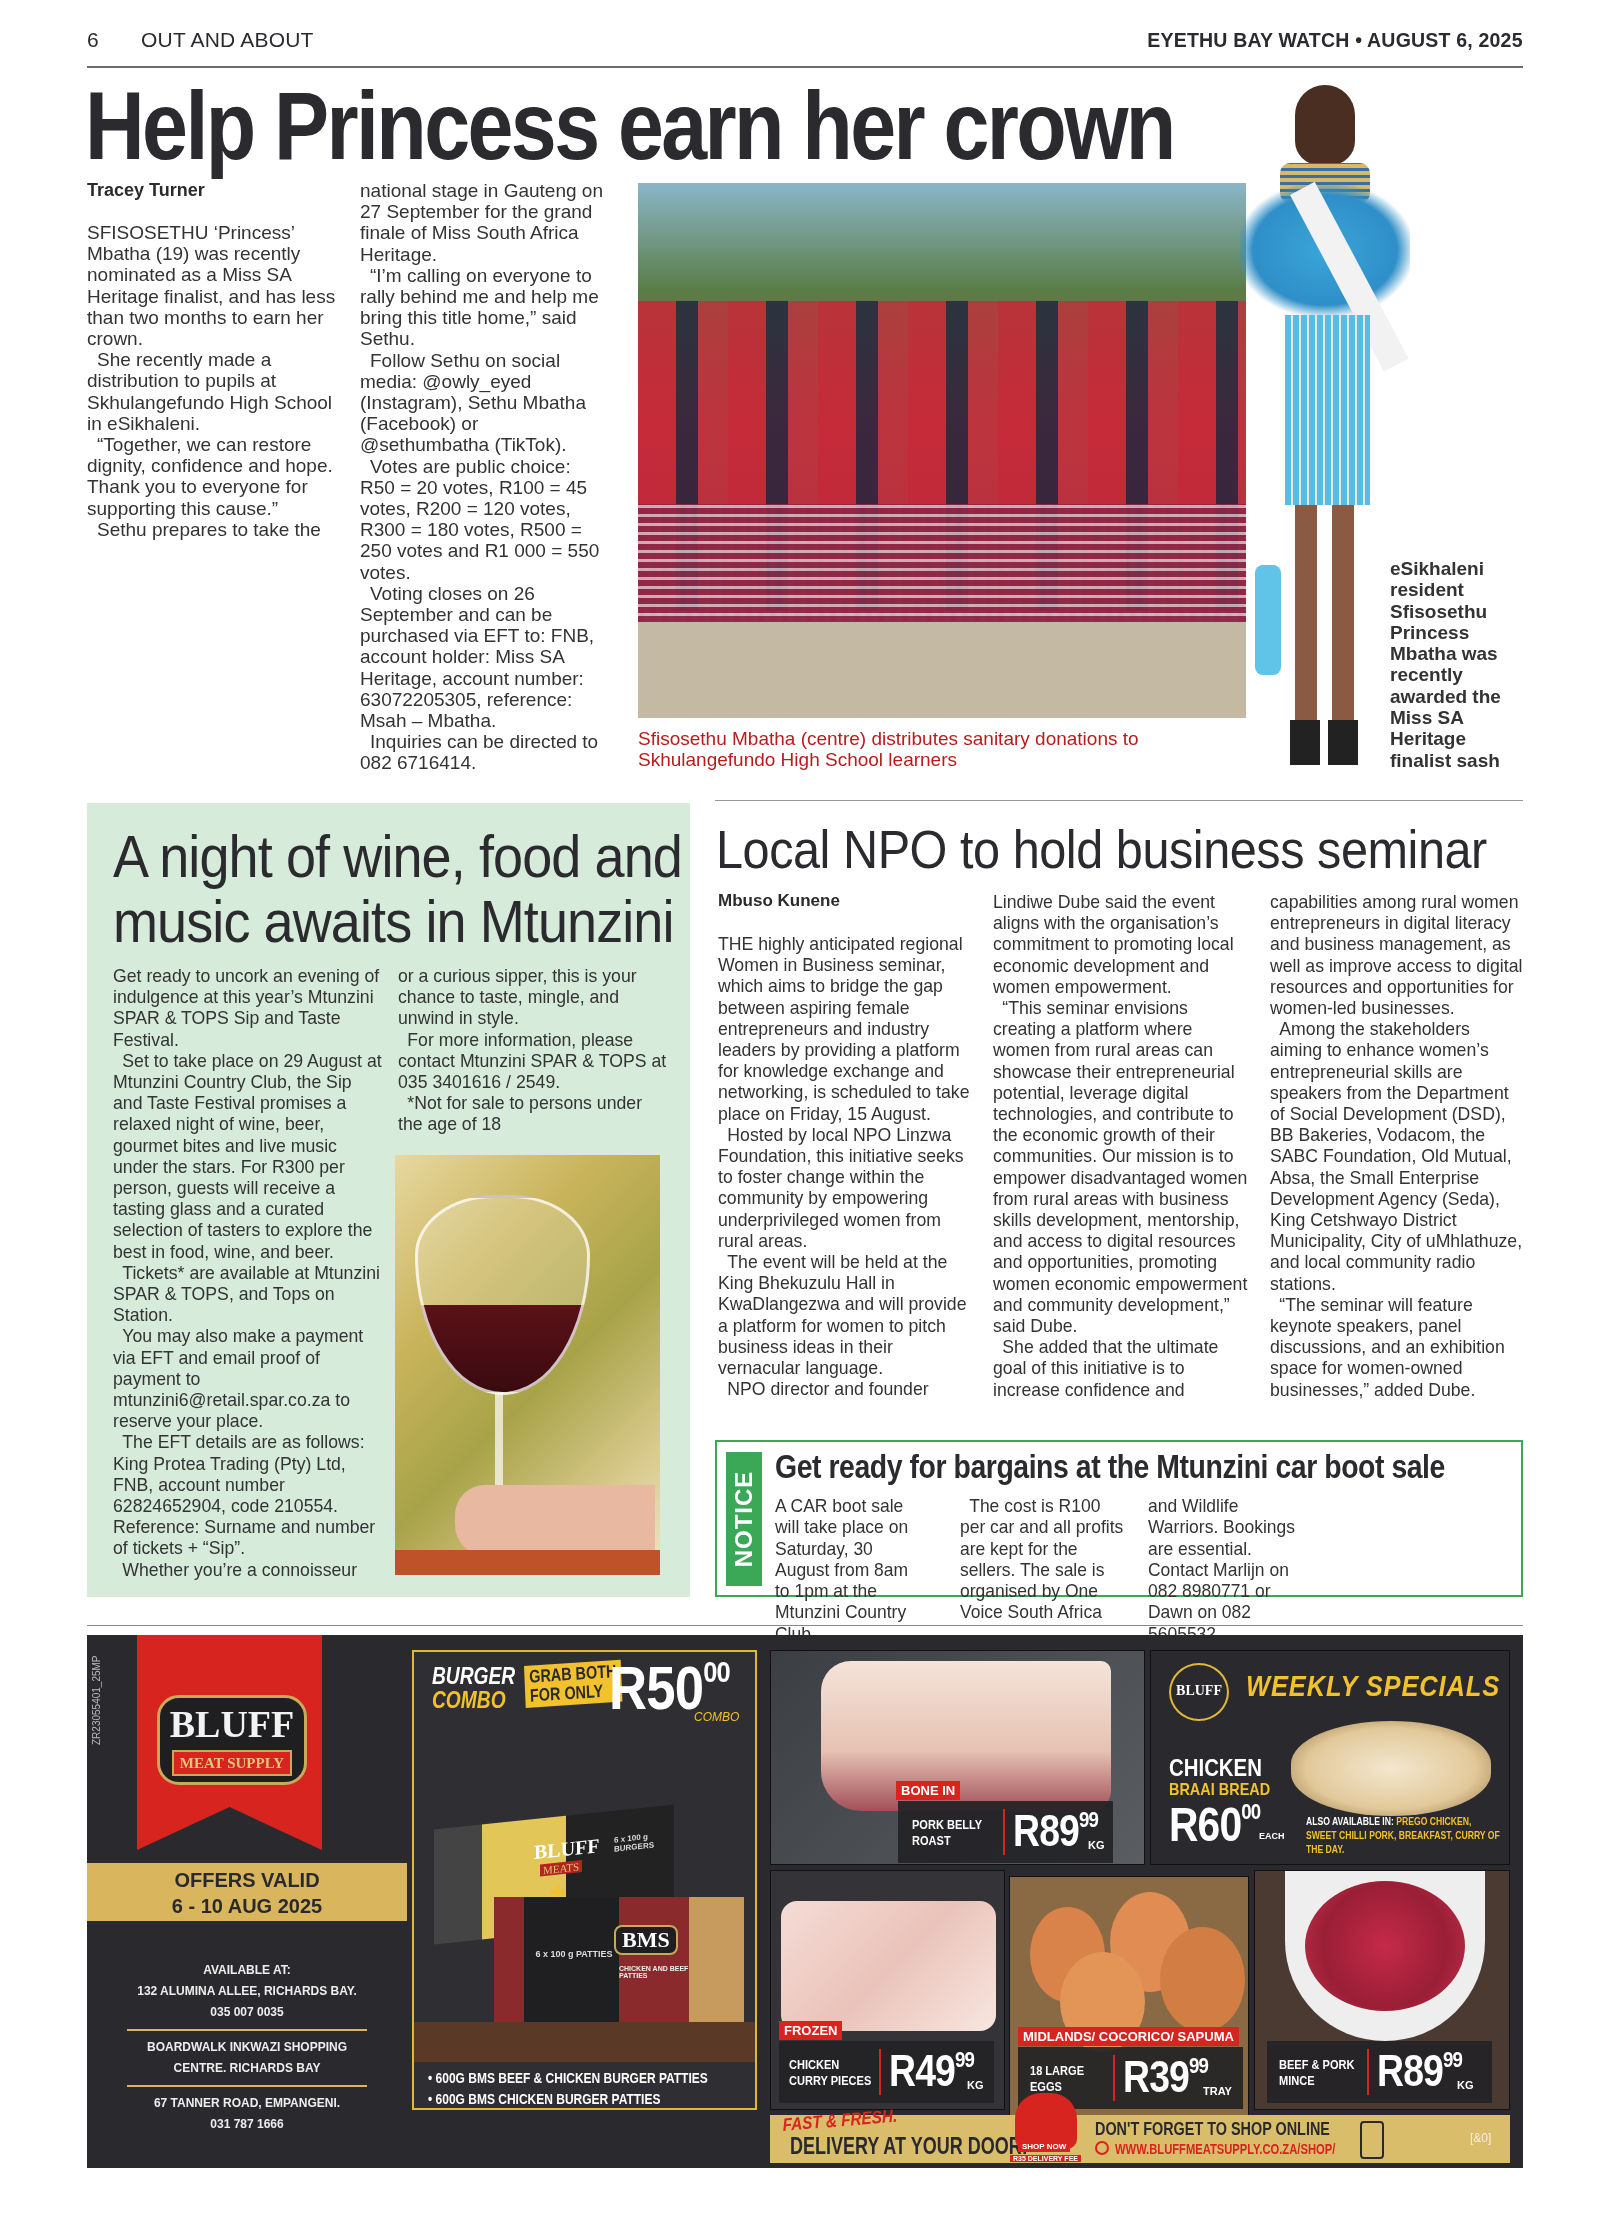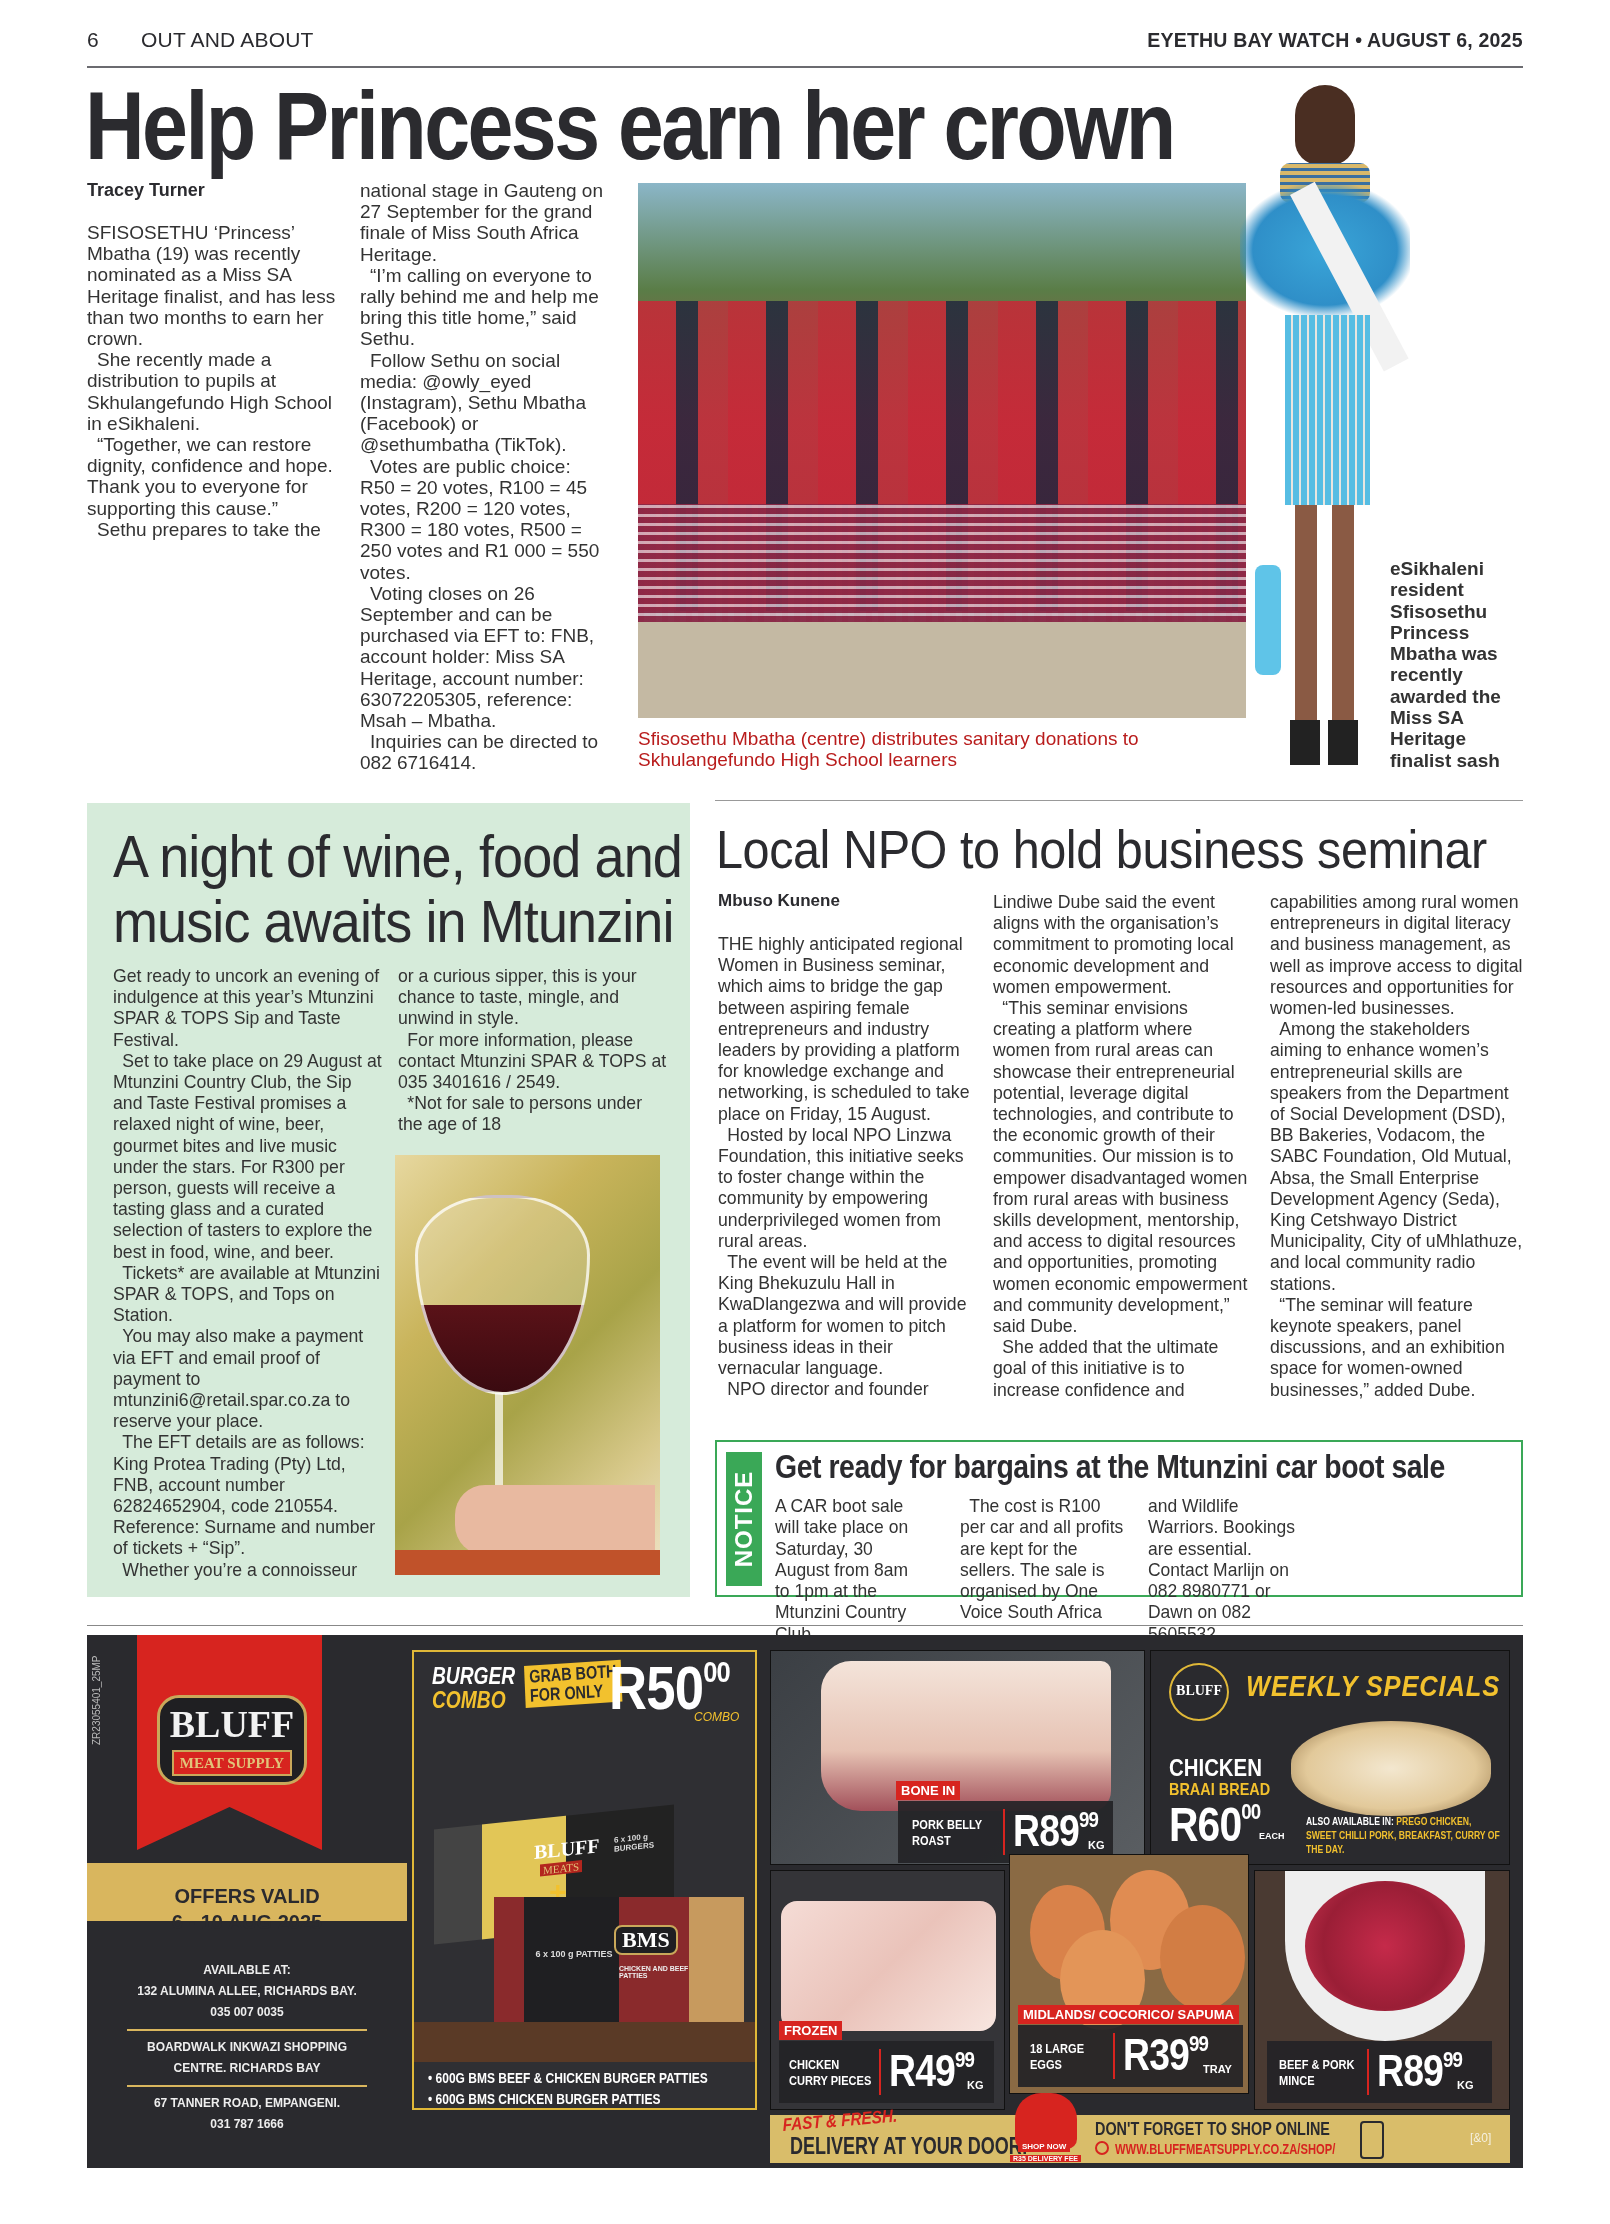--- a/index.html
+++ b/index.html
@@ -150,21 +150,21 @@
 <div class="abs rule" style="left:87px; width:1436px; top:1625px; height:1px; background:#888;"></div>
 
 <div class="abs ad" style="left:87px; top:1635px; width:1436px; height:533px;">
 
   <div class="abs" style="left:4px; top:10px; width:14px; height:100px; color:#bbb; font-size:10px; writing-mode:vertical-rl; transform:rotate(180deg);">ZR23055401_25MP</div>
   <div class="abs ribbon" style="left:50px; top:0; width:185px; height:215px;"></div>
   <div class="abs logo-plate" style="left:70px; top:60px; width:150px; height:90px;">
     <div class="abs" style="left:0; right:0; top:4px; text-align:center; color:#f2f2f2; font-family:'Liberation Serif',serif; font-weight:bold; font-size:38px;">BLUFF</div>
     <div class="abs" style="left:12px; right:12px; top:52px; height:26px; background:#d7241f; border:2px solid #c9a85a; color:#e2c479; text-align:center; font-family:'Liberation Serif',serif; font-weight:bold; font-size:15px; line-height:22px;">MEAT SUPPLY</div>
   </div>
-  <div class="abs gold" style="left:0; top:228px; width:320px; height:58px; text-align:center; font-weight:bold; font-size:20px; line-height:26px; padding-top:20px;">
+  <div class="abs gold" style="left:0; top:228px; width:320px; height:58px; text-align:center; font-weight:bold; font-size:20px; line-height:26px; padding-top:4px;">
     <div>OFFERS VALID</div>
     <div>6 - 10 AUG 2025</div>
   </div>
   <div class="abs" style="left:20px; top:325px; width:280px; color:#eee; text-align:center; font-weight:bold; font-size:12px; line-height:21px;">
     <div>AVAILABLE AT:</div>
     <div>132 ALUMINA ALLEE, RICHARDS BAY.</div>
     <div>035 007 0035</div>
     <div style="height:2px; background:#d9b65e; margin:6px 20px;"></div>
     <div>BOARDWALK INKWAZI SHOPPING</div>
     <div>CENTRE. RICHARDS BAY</div>
@@ -233,21 +233,21 @@
       <div class="abs cond" style="left:10px; top:16px; font-size:13px; line-height:16px; transform:scaleX(0.85);">
           <div>CHICKEN</div>
           <div>CURRY PIECES</div>
         </div>
       <div class="abs" style="left:100px; top:8px; width:2px; height:46px; background:#d7241f;"></div>
       <div class="abs price" style="left:110px; top:8px;"><span>R49</span><sup>99</sup></div>
       <div class="abs" style="left:188px; top:38px; color:#fff; font-size:11px; font-weight:bold;">KG</div>
     </div>
   </div>
 
-  <div class="abs tile" style="left:922px; top:219px; width:240px; height:240px; background:#8a6a44;">
+  <div class="abs tile" style="left:922px; top:241px; width:240px; height:240px; background:#8a6a44;">
     <div class="abs" style="left:20px; top:30px; width:75px; height:95px; background:#d9824a; border-radius:50%;"></div>
     <div class="abs" style="left:100px; top:15px; width:80px; height:100px; background:#e08c52; border-radius:50%;"></div>
     <div class="abs" style="left:150px; top:50px; width:85px; height:105px; background:#d27d44; border-radius:50%;"></div>
     <div class="abs" style="left:50px; top:75px; width:85px; height:100px; background:#e39558; border-radius:50%;"></div>
     <div class="abs redtag" style="left:8px; top:150px;">MIDLANDS/ COCORICO/ SAPUMA</div>
     <div class="abs pricebar" style="left:8px; top:170px; width:225px; height:62px;">
       <div class="abs cond" style="left:12px; top:16px; font-size:13px; line-height:16px; transform:scaleX(0.85);">
           <div>18 LARGE</div>
           <div>EGGS</div>
         </div>

